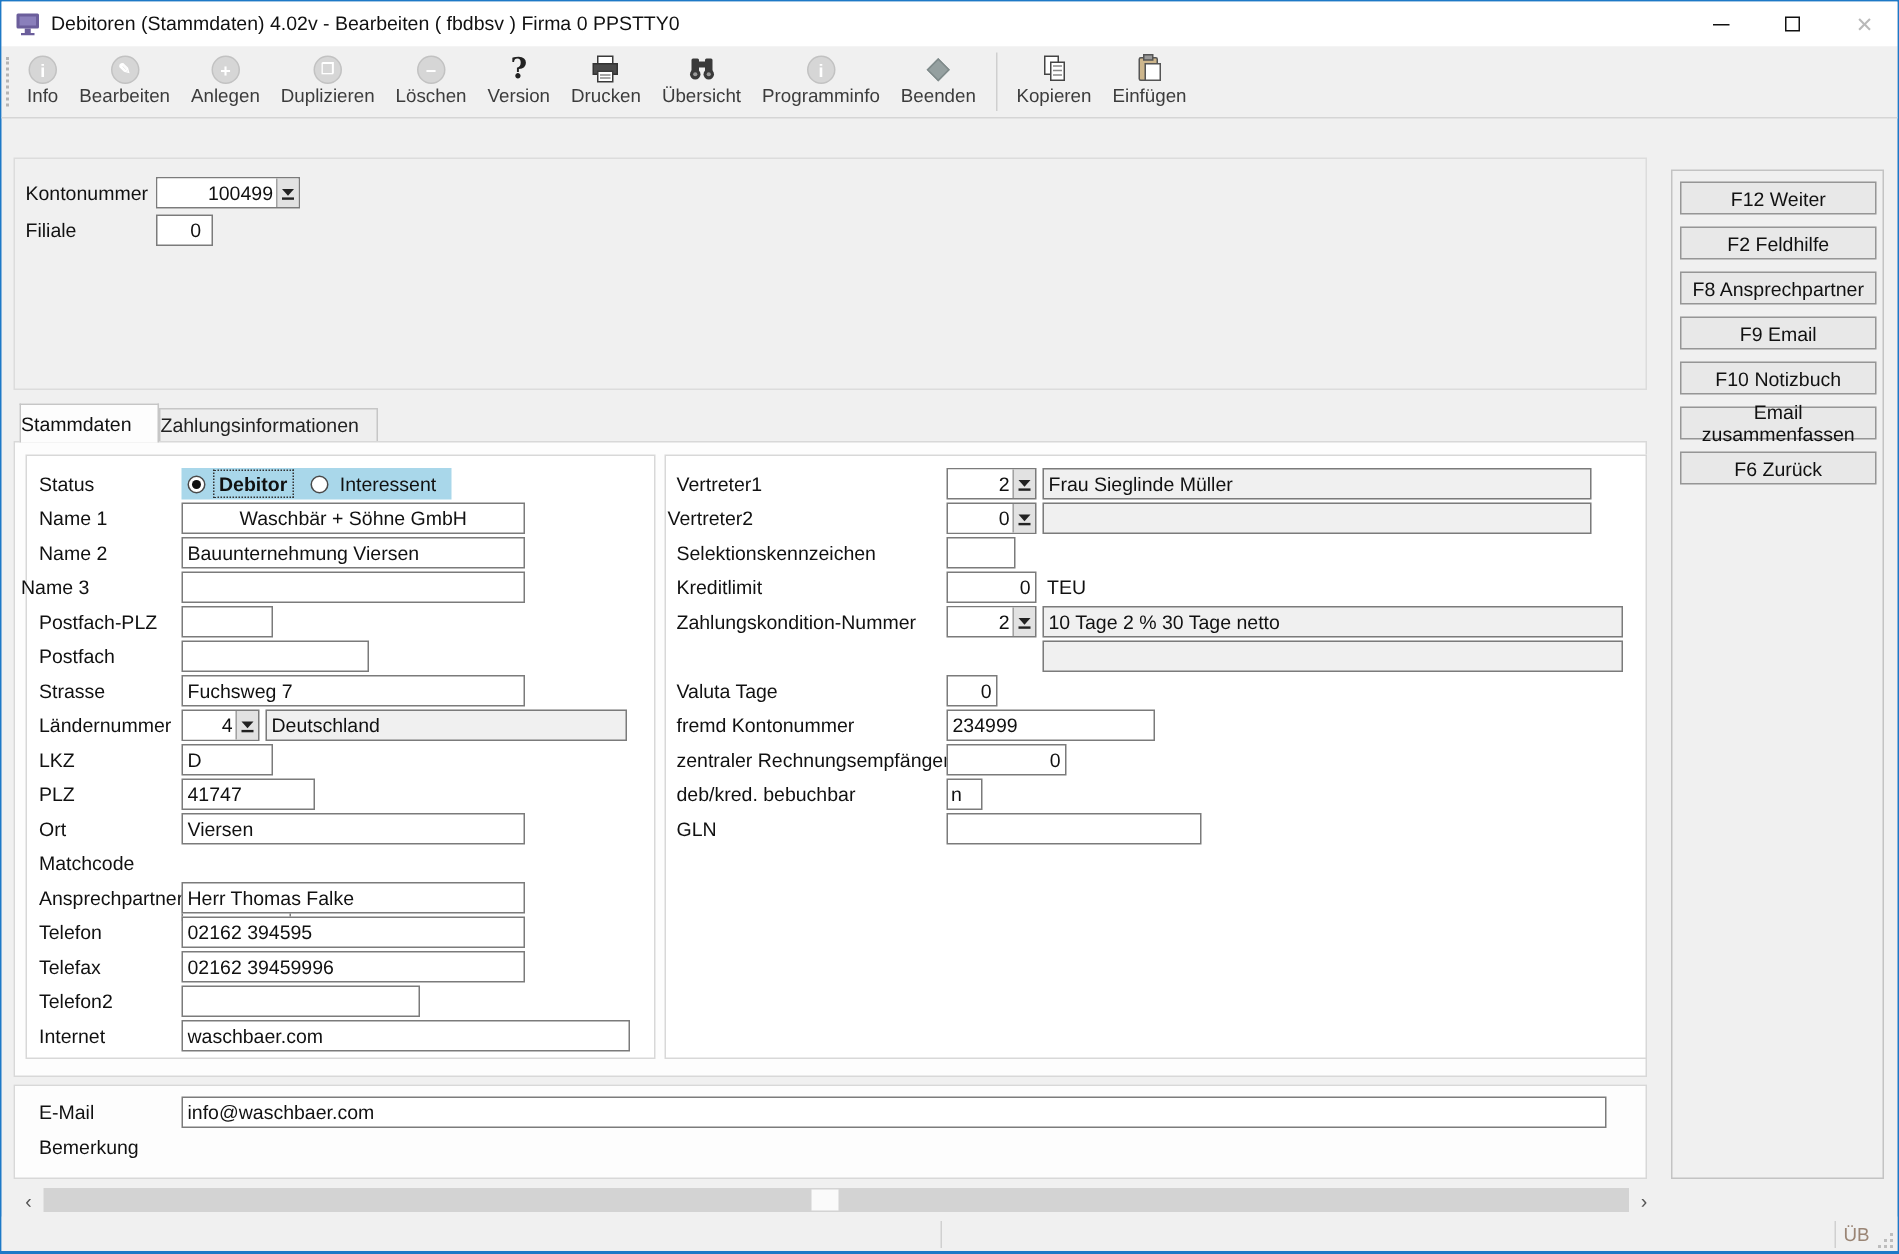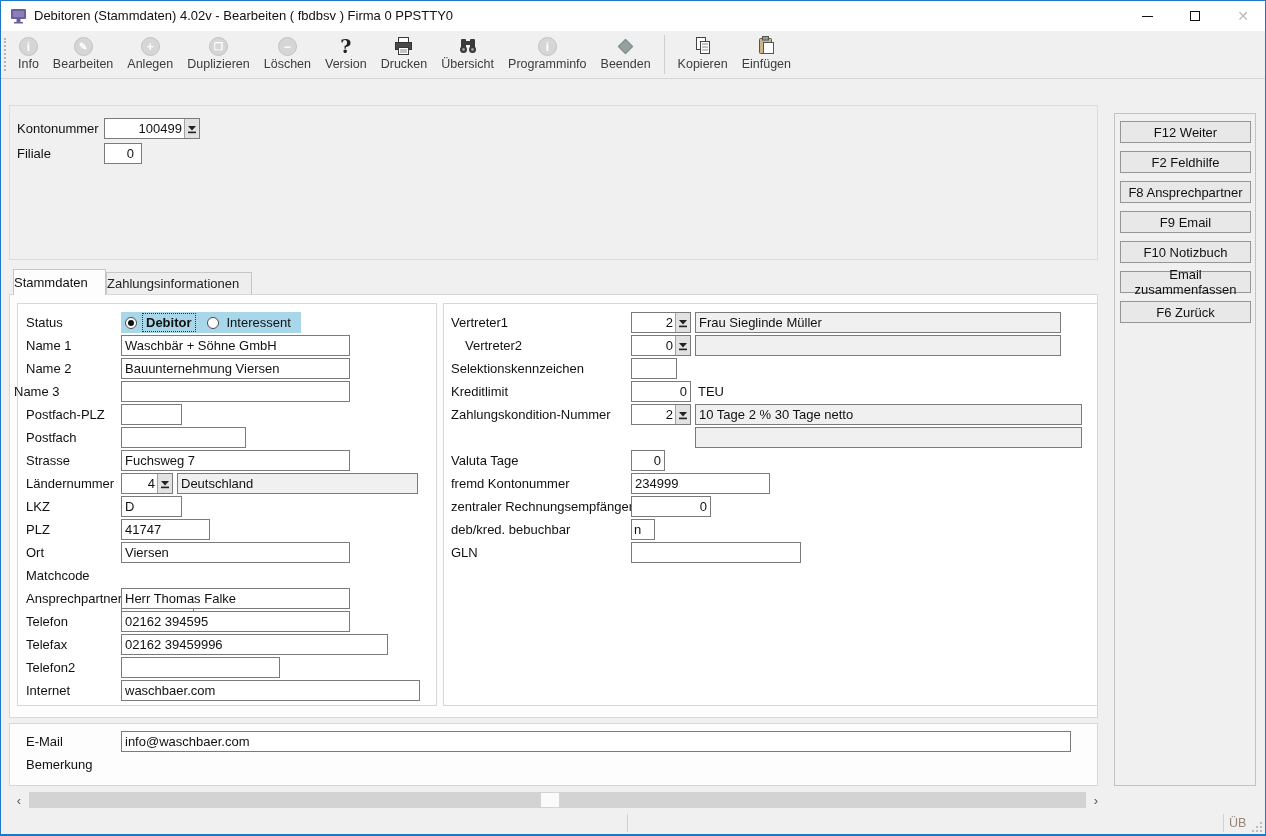--- a/index.html
+++ b/index.html
@@ -241,21 +241,21 @@
 
   <span class="lbl" style="left:25px;top:311px">Status</span>
   <div class="statusgrp">
     <span class="radio sel"></span>
     <span class="rlabel focus">Debitor</span>
     <span class="radio" style="margin-left:6px"></span>
     <span class="rlabel">Interessent</span>
   </div>
 
   <span class="lbl" style="left:25px;top:334px">Name 1</span>
-  <input class="fld" style="left: 120px; top: 334px; width: 229px;" value="Waschbär + Söhne GmbH">
+  <input class="fld" style="left: 120px; top: 334px; width: 229px; text-align: center;" value="Waschbär + Söhne GmbH">
 
   <span class="lbl" style="left:25px;top:357px">Name 2</span>
   <input class="fld" style="left: 120px; top: 357px; width: 229px;" value="Bauunternehmung Viersen">
 
   <span class="lbl" style="left:13px;top:380px">Name 3</span>
   <input class="fld" style="left: 120px; top: 380px; width: 229px;" value="">
 
   <span class="lbl" style="left:25px;top:403px">Postfach-PLZ</span>
   <input class="fld" style="left: 120px; top: 403px; width: 61px;" value="">
 
@@ -289,41 +289,41 @@
   <span class="lbl" style="left:25px;top:564px">Matchcode</span>
   <input class="fld" style="left: 120px; top: 564px; width: 73px; margin-top: 28px;" value="WASCHBÄR">
 
   <span class="lbl" style="left:25px;top:587px">Ansprechpartner</span>
   <input class="fld" style="left: 120px; top: 587px; width: 229px;" value="Herr Thomas Falke">
 
   <span class="lbl" style="left:25px;top:610px">Telefon</span>
   <input class="fld" style="left: 120px; top: 610px; width: 229px;" value="02162 394595">
 
   <span class="lbl" style="left:25px;top:633px">Telefax</span>
-  <input class="fld" style="left: 120px; top: 633px; width: 267px;" value="02162 39459996">
+  <input class="fld" style="left: 120px; top: 633px; width: 229px;" value="02162 39459996">
 
   <span class="lbl" style="left:25px;top:656px">Telefon2</span>
   <input class="fld" style="left: 120px; top: 656px; width: 159px;" value="">
 
   <span class="lbl" style="left:25px;top:679px">Internet</span>
   <input class="fld" style="left: 120px; top: 679px; width: 299px;" value="waschbaer.com">
 
   <span class="lbl" style="left:450px;top:311px">Vertreter1</span>
   <div class="combo" style="left:630px;top:311px;width:60px">
     <input value="2" style="">
     <span class="dd">
       <svg width="10" height="10" viewBox="0 0 10 10">
         <polygon points="1,2 9,2 5,6.5" fill="#222"></polygon>
           <rect x="1" y="7.6" width="8" height="1.6" fill="#222"></rect>
       </svg>
     </span>
   </div>
   <input class="fld ro" style="left: 694px; top: 311px; width: 366px;" readonly="" value="Frau Sieglinde Müller">
 
-  <span class="lbl" style="left:464px;top:334px">Vertreter2</span>
+  <span class="lbl" style="left:444px;top:334px">Vertreter2</span>
   <div class="combo" style="left:630px;top:334px;width:60px">
     <input value="0" style="">
     <span class="dd">
       <svg width="10" height="10" viewBox="0 0 10 10">
         <polygon points="1,2 9,2 5,6.5" fill="#222"></polygon>
           <rect x="1" y="7.6" width="8" height="1.6" fill="#222"></rect>
       </svg>
     </span>
   </div>
   <input class="fld ro" style="left: 694px; top: 334px; width: 366px;" readonly="" value="">

